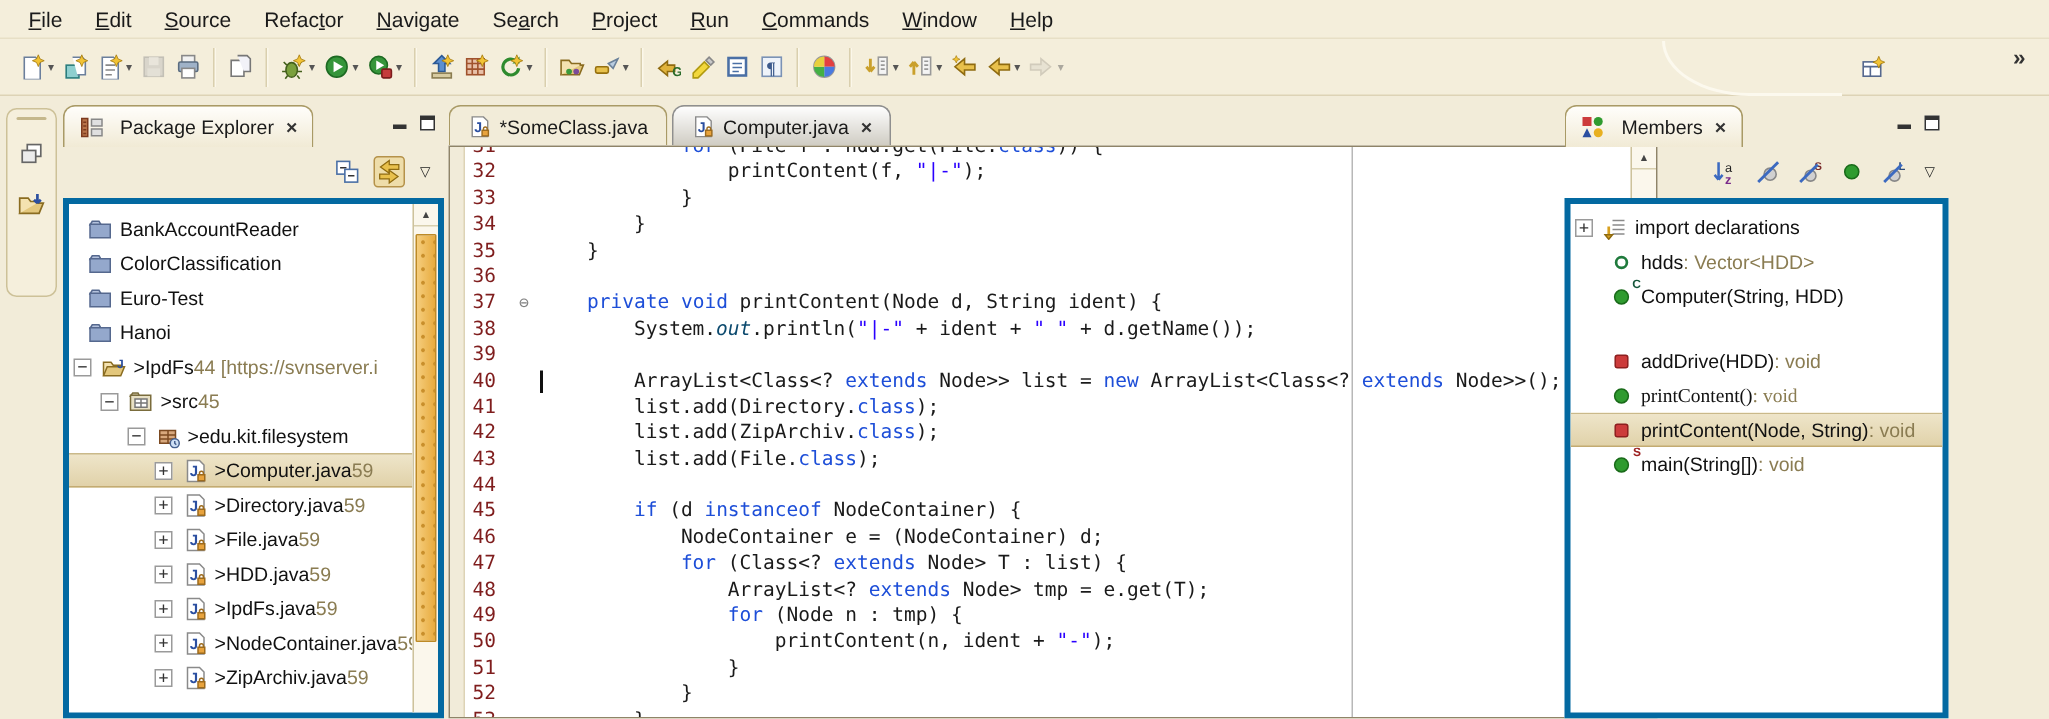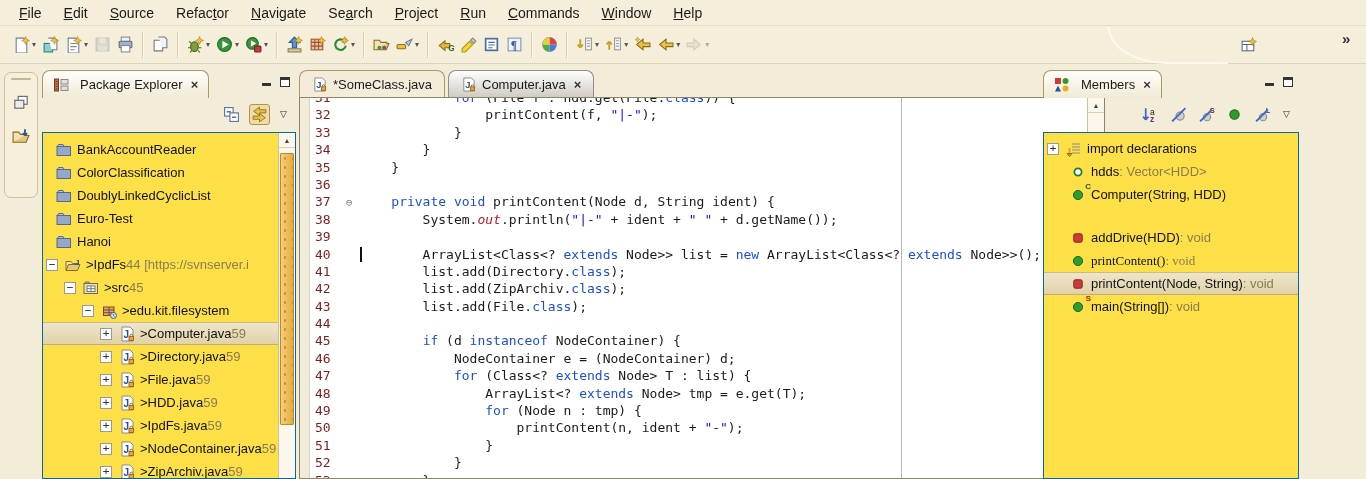--- a/index.html
+++ b/index.html
@@ -64,21 +64,21 @@
   .winbtns { position:absolute; right:6px; top:7px; display:flex; gap:9px; align-items:center; }
   .minbtn { width:9px; height:3px; background:#333; margin-top:5px; }
   .maxbtn { width:10px; height:10px; border:1px solid #333; border-top:3px solid #333; background:#fff; }
   .view-toolbar { position:absolute; top:30px; right:6px; height:28px; display:flex; align-items:center; gap:7px; }
   .vbtn { padding:2px; border-radius:3px; }
   .vbtn svg { width:17px; height:17px; }
   .vbtn.pressed { background:#eeddaa; border:1px solid #b5924a; padding:1px; }
   .vmenu { font-size:9px; color:#222; padding:0 3px; }
   .view-body {
     position:absolute; left:0; right:0; top:62px; bottom:0;
-    background:#fde047; border:1px solid #0369a1; overflow:hidden;
+    background:#ffffff; border:4px solid #0369a1; overflow:hidden;
   }
 
   #pkg { left:42px; width:254px; }
   #mem { left:1043px; width:256px; }
 
   
   .tree { position:absolute; left:0; top:0; right:17px; bottom:0; padding-top:5px; overflow:hidden; }
   .trow { height:23px; display:flex; align-items:center; white-space:nowrap; overflow:hidden; font-size:13px; position:relative; }
   .trow.sel { background:linear-gradient(#efe6cb,#e0d1a8); box-shadow:inset 0 1px 0 #cab98a, inset 0 -1px 0 #c3ab72; }
   .exp {
@@ -119,21 +119,21 @@
   #ann-ruler { position:absolute; left:0; top:0; bottom:0; width:10px; background:#f1ebd9; border-right:1px solid #ddd3b6; }
   #code-clip { position:absolute; left:10px; right:17px; top:0; bottom:0; overflow:hidden; }
   #code-rows { position:absolute; left:0; right:0; top:-9px; font:13px/17.4px "DejaVu Sans Mono",monospace; white-space:pre; }
   .crow { height:17.4px; position:relative; }
   .crow .ln { display:inline-block; width:36px; padding-left:5px; color:#7f1d1d; }
   .crow .fold { display:inline-block; width:14px; color:#808080; font-size:11px; text-align:left; }
   .crow.cur::before { content:""; position:absolute; left:50px; right:0; top:0; bottom:0; background:#dfeafb; z-index:-1; }
   .crow.cur::after { content:""; position:absolute; left:50px; top:1px; bottom:1px; width:2px; background:#101010; }
   .sk { color:#1d4ed8; font-weight:normal; }
   .ss { color:#2a00ff; }
-  .si { color:#b91c1c; font-style:italic; }
+  .si { color:#0c4a6e; font-style:italic; }
   #print-margin { position:absolute; left:591px; top:0; bottom:0; width:1px; background:#b8b8b8; }
 </style>
 </head>
 <body>
 
 <div id="menubar">
     <span class="menu-item"><u>F</u>ile</span>
     <span class="menu-item"><u>E</u>dit</span>
     <span class="menu-item"><u>S</u>ource</span>
     <span class="menu-item">Refac<u>t</u>or</span>
@@ -441,29 +441,20 @@
           <span class="tlabel">BankAccountReader</span>
         </div>
         <div class="trow" style="padding-left: 13px;">
           <span class="ticon">
             <svg viewBox="0 0 16 16" width="16" height="16" xmlns="http://www.w3.org/2000/svg">
               <path d="M1 5l1.5-2.5H7L8.5 5z" fill="#b4c2dd" stroke="#55688e"></path>
               <rect x="1" y="4.5" width="13.5" height="9" fill="#94a8cc" stroke="#55688e"></rect>
             </svg>
           </span>
           <span class="tlabel">ColorClassification</span>
-        </div>
-        <div class="trow" style="padding-left: 13px;">
-          <span class="ticon">
-            <svg viewBox="0 0 16 16" width="16" height="16" xmlns="http://www.w3.org/2000/svg">
-              <path d="M1 5l1.5-2.5H7L8.5 5z" fill="#b4c2dd" stroke="#55688e"></path>
-              <rect x="1" y="4.5" width="13.5" height="9" fill="#94a8cc" stroke="#55688e"></rect>
-            </svg>
-          </span>
-          <span class="tlabel">DoublyLinkedCyclicList</span>
         </div>
         <div class="trow" style="padding-left: 13px;">
           <span class="ticon">
             <svg viewBox="0 0 16 16" width="16" height="16" xmlns="http://www.w3.org/2000/svg">
               <path d="M1 5l1.5-2.5H7L8.5 5z" fill="#b4c2dd" stroke="#55688e"></path>
               <rect x="1" y="4.5" width="13.5" height="9" fill="#94a8cc" stroke="#55688e"></rect>
             </svg>
           </span>
           <span class="tlabel">Euro-Test</span>
         </div>

